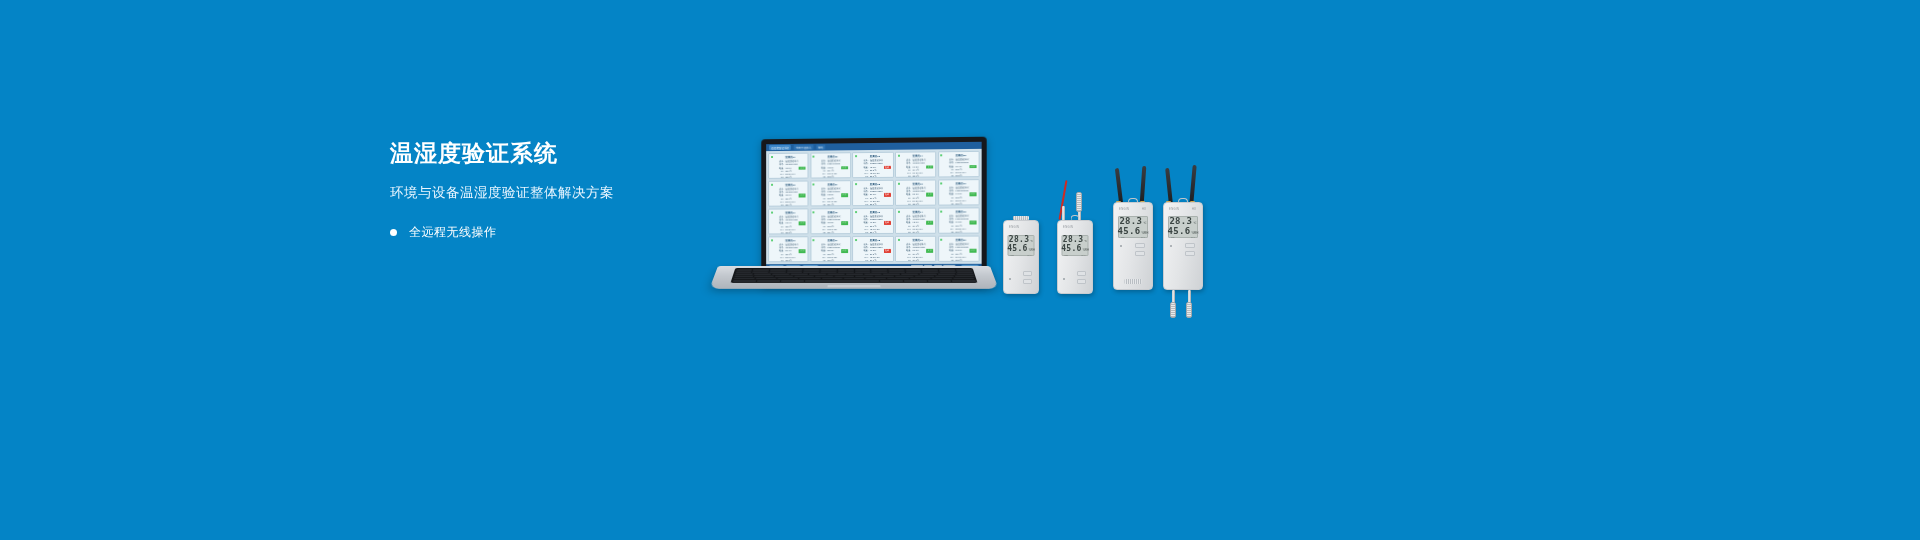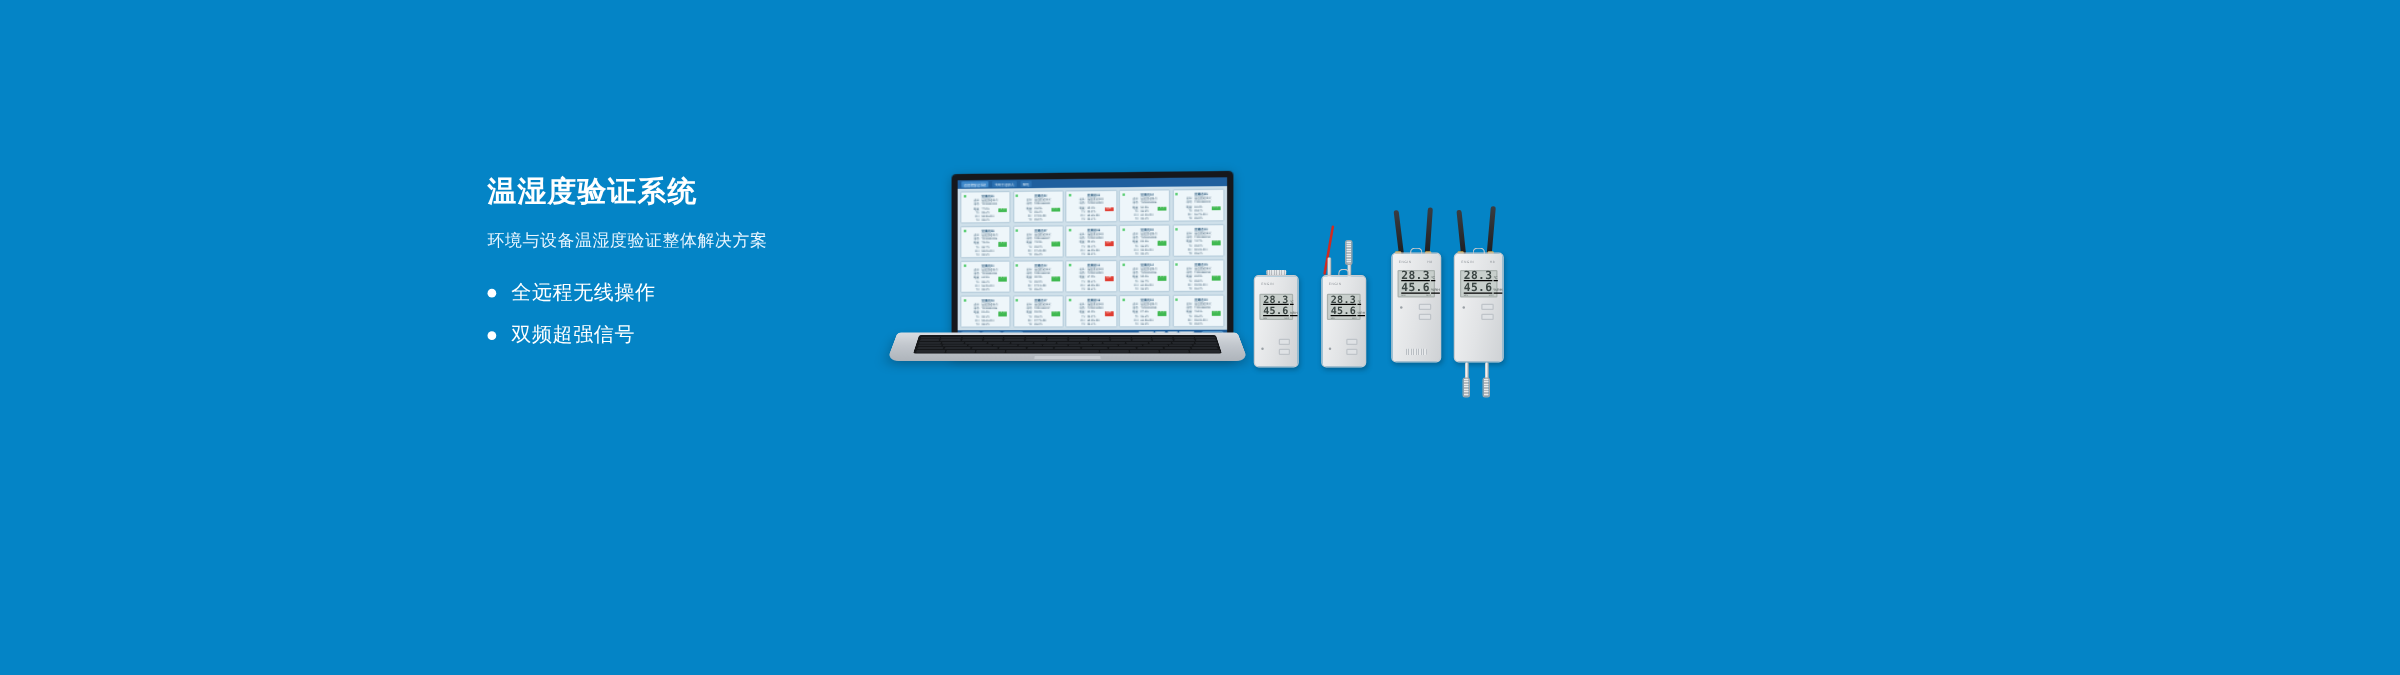--- a/index.html
+++ b/index.html
@@ -22,21 +22,21 @@
   }
   .bullets { margin-top:22px; }
   .bullet-row {
     display:flex; align-items:center;
     margin-bottom:13px;
   }
   .bullet-dot {
     width:7px; height:7px; border-radius:50%;
     background:#ffffff; flex:0 0 auto; margin-right:12px;
   }
-  .bullet-label { font-size:16px; color:#ffffff; letter-spacing:.5px; }
+  .bullet-label { font-size:12px; color:#ffffff; letter-spacing:.5px; }
 
   
   .laptop { position:absolute; left:718px; top:138px; width:272px; height:160px; }
 
   .lid {
     position:absolute; left:42px; top:0; width:226px; height:148px;
     background:#16181c;
     border-radius:4px 4px 0 0;
     transform: perspective(900px) rotateY(-4deg);
     transform-origin: bottom center;
@@ -151,21 +151,21 @@
   .dev-brand-r {
     position:absolute; right:6px; top:5px;
     font-size:2.6px; color:#8d9298; letter-spacing:.4px;
   }
   .lcd {
     position:absolute; left:50%; transform:translateX(-50%);
     background:#c8cfcc; border:.6px solid #a9b1ae; border-radius:1px;
     display:flex; flex-direction:column; justify-content:center;
     padding:1px 2px;
   }
-  .lcd-line { display:flex; align-items:baseline; justify-content:flex-start;text-decoration:underline; }
+  .lcd-line { display:flex; align-items:baseline; justify-content:center; }
   .lcd-num {
     font-family:"DejaVu Sans Mono","Liberation Mono",monospace;
     color:#3b4543; font-weight:bold; letter-spacing:.3px;
   }
   .lcd-unit { color:#4a5452; margin-left:1px; }
   .lcd-foot {
     display:flex; justify-content:space-between;
     font-size:1.8px; color:#6b7472; margin-top:.5px;
   }
   .dev-led {
@@ -213,24 +213,20 @@
 </head>
 <body>
 
 <div class="text-block">
   <div class="hero-title">温湿度验证系统</div>
   <div class="hero-sub">环境与设备温湿度验证整体解决方案</div>
   <div class="bullets">
     <div class="bullet-row">
       <span class="bullet-dot"></span>
       <span class="bullet-label">全远程无线操作</span>
-    </div>
-    <div class="bullet-row">
-      <span class="bullet-dot"></span>
-      <span class="bullet-label">双频超强信号</span>
     </div>
   </div>
 </div>
 
 <div class="laptop">
 
   <div class="lid">
     <div class="screen">
 
       <div class="app-topbar">

